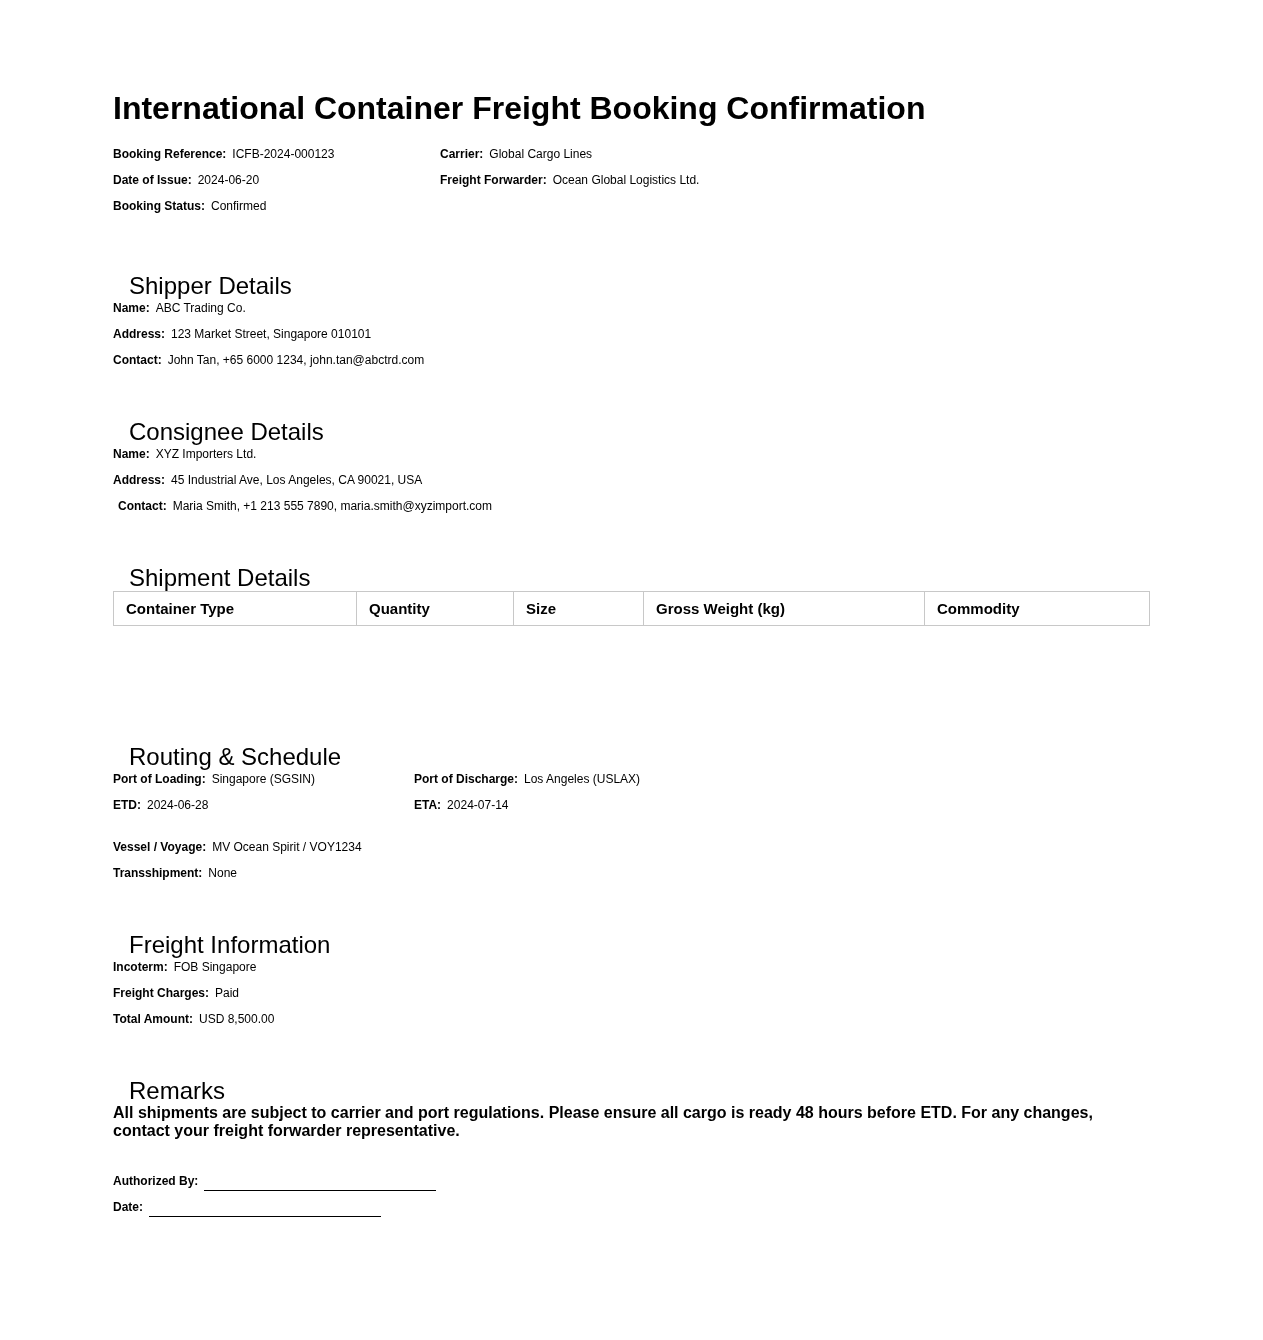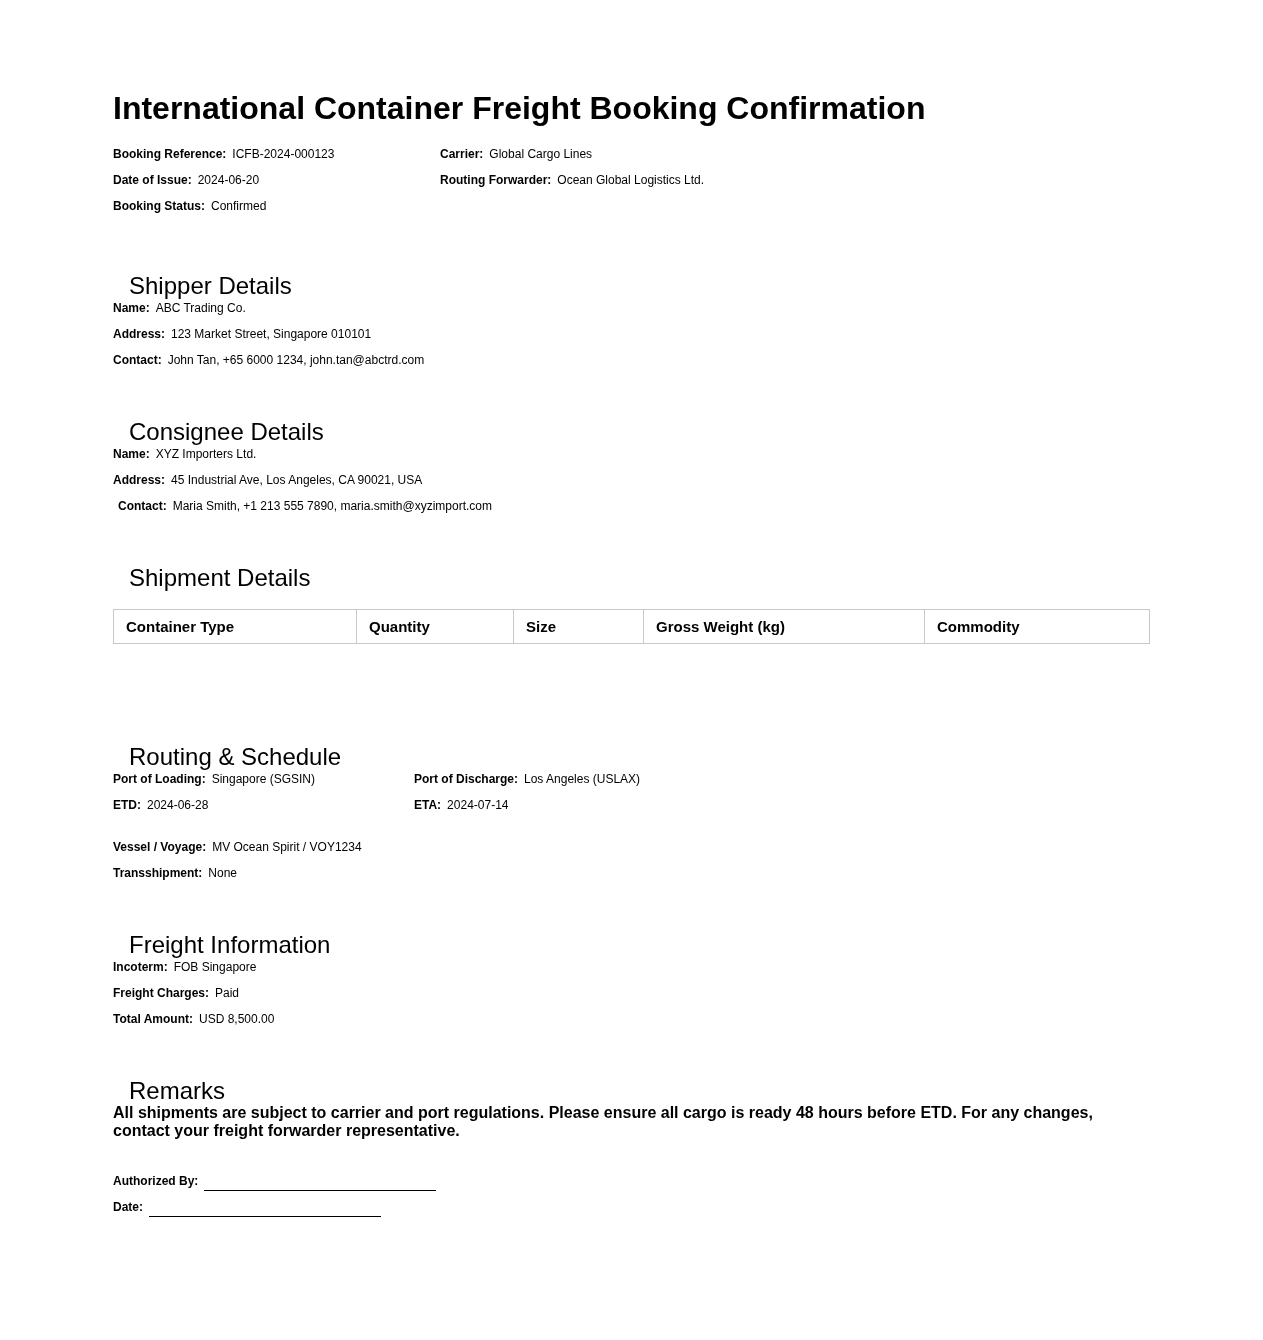--- a/index.html
+++ b/index.html
@@ -2,37 +2,37 @@
 <html><head>
 <meta charset="utf-8">
 <style>
   html, body { margin:0; padding:0; background:#ffffff; }
   body { width:1263px; height:1340px; font-family:"Liberation Sans", sans-serif; color:#000; }
   .page { position:absolute; left:113px; top:0; width:1037px; }
   h1 { position:absolute; left:0; top:90px; margin:0; font-size:32px; font-weight:bold; white-space:nowrap;text-align:center; }
   h2 { margin:16px; font-size:24px; font-weight:normal; position:absolute; left:0; white-space:nowrap; }
   .row { position:absolute; font-size:12px; white-space:nowrap; line-height:20px; }
   .lbl { font-weight:bold; margin-right:6px; }
-  table { position:absolute; left:0; top:591px; width:1037px; border-collapse:collapse; font-size:15px;margin-top:18px; }
+  table { position:absolute; left:0; top:591px; width:1037px; border-collapse:collapse; font-size:15px; }
   th, td { border:1px solid #c8c8c8; text-align:left; padding:0 12px; height:33px; }
   th { font-weight:bold; }
   .remarks { position:absolute; left:0; top:1104px; width:1037px; font-size:16px; line-height:18px;font-weight:bold; }
   .line { display:inline-block; border-bottom:1px solid #000; height:16px; vertical-align:bottom; }
 </style>
 </head>
 <body>
 
 <div class="page">
   <h1>International Container Freight Booking Confirmation</h1>
 
   <div class="row" style="left:0;top:144px"><span class="lbl">Booking Reference:</span><span>ICFB-2024-000123</span></div>
   <div class="row" style="left:0;top:170px"><span class="lbl">Date of Issue:</span><span>2024-06-20</span></div>
   <div class="row" style="left:0;top:196px"><span class="lbl">Booking Status:</span><span>Confirmed</span></div>
   <div class="row" style="left:327px;top:144px"><span class="lbl">Carrier:</span><span>Global Cargo Lines</span></div>
-  <div class="row" style="left:327px;top:170px"><span class="lbl">Routing Forwarder:</span><span>Ocean Global Logistics Ltd.</span></div>
+  <div class="row" style="left:327px;top:170px"><span class="lbl">Freight Forwarder:</span><span>Ocean Global Logistics Ltd.</span></div>
 
   <h2 style="top:256px">Shipper Details</h2>
   <div class="row" style="left:0;top:298px"><span class="lbl">Name:</span><span>ABC Trading Co.</span></div>
   <div class="row" style="left:0;top:324px"><span class="lbl">Address:</span><span>123 Market Street, Singapore 010101</span></div>
   <div class="row" style="left:0;top:350px"><span class="lbl">Contact:</span><span>John Tan, +65 6000 1234, john.tan@abctrd.com</span></div>
 
   <h2 style="top:402px">Consignee Details</h2>
   <div class="row" style="left:0;top:444px"><span class="lbl">Name:</span><span>XYZ Importers Ltd.</span></div>
   <div class="row" style="left:0;top:470px"><span class="lbl">Address:</span><span>45 Industrial Ave, Los Angeles, CA 90021, USA</span></div>
   <div class="row" style="left:5px;top:496px"><span class="lbl">Contact:</span><span>Maria Smith, +1 213 555 7890, maria.smith@xyzimport.com</span></div>

